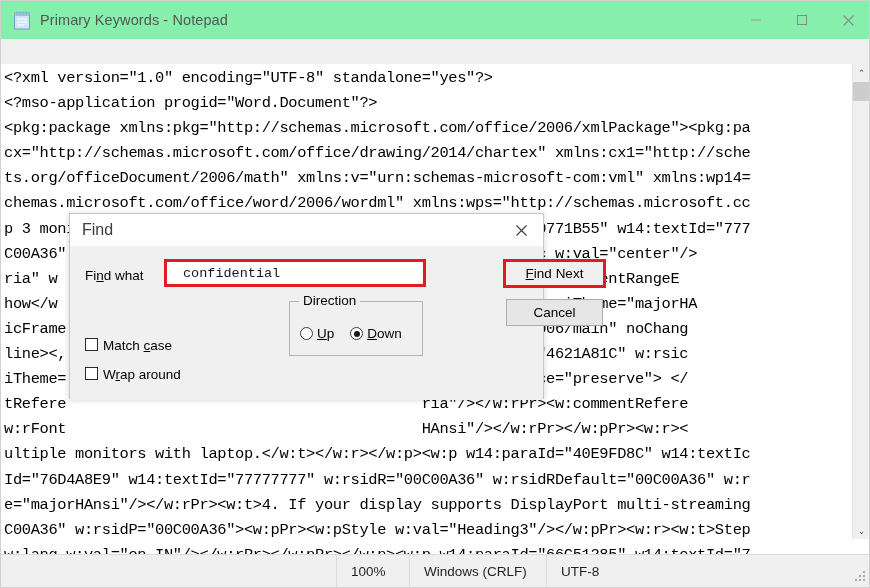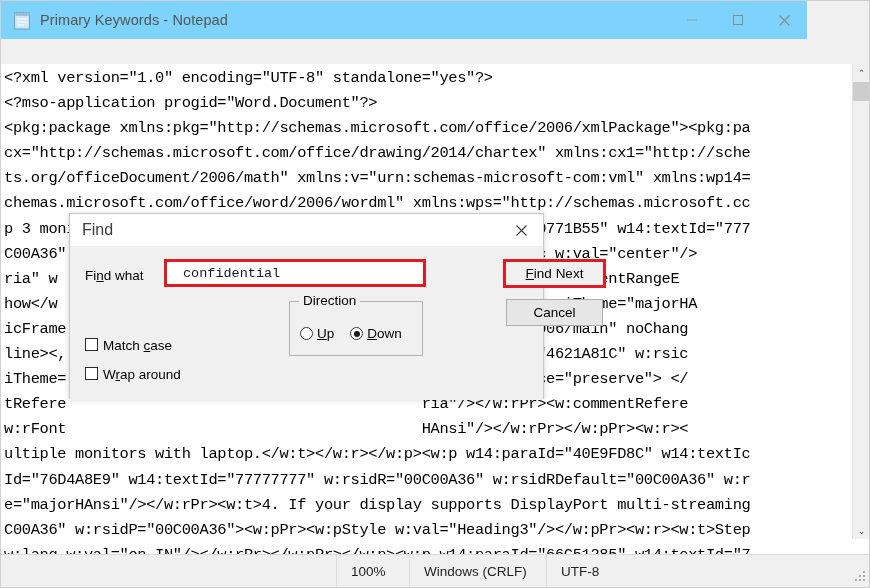--- a/index.html
+++ b/index.html
@@ -17,22 +17,22 @@
     height: 588px;
     background: #f0f0f0;
     border: 1px solid #d0d0d0;
     overflow: hidden;
   }
 
   
   .titlebar {
     position: absolute;
     left: 0; top: 0;
-    width: 806px; height: 38px;
-    background: #7dd3fc;
+    width: 870px; height: 38px;
+    background: #86efac;
     display: flex;
     align-items: center;
   }
   .tb-icon {
     width: 18px; height: 20px;
     margin-left: 12px; margin-right: 9px;
     position: relative;
     flex: none;
   }
   .tb-title {

